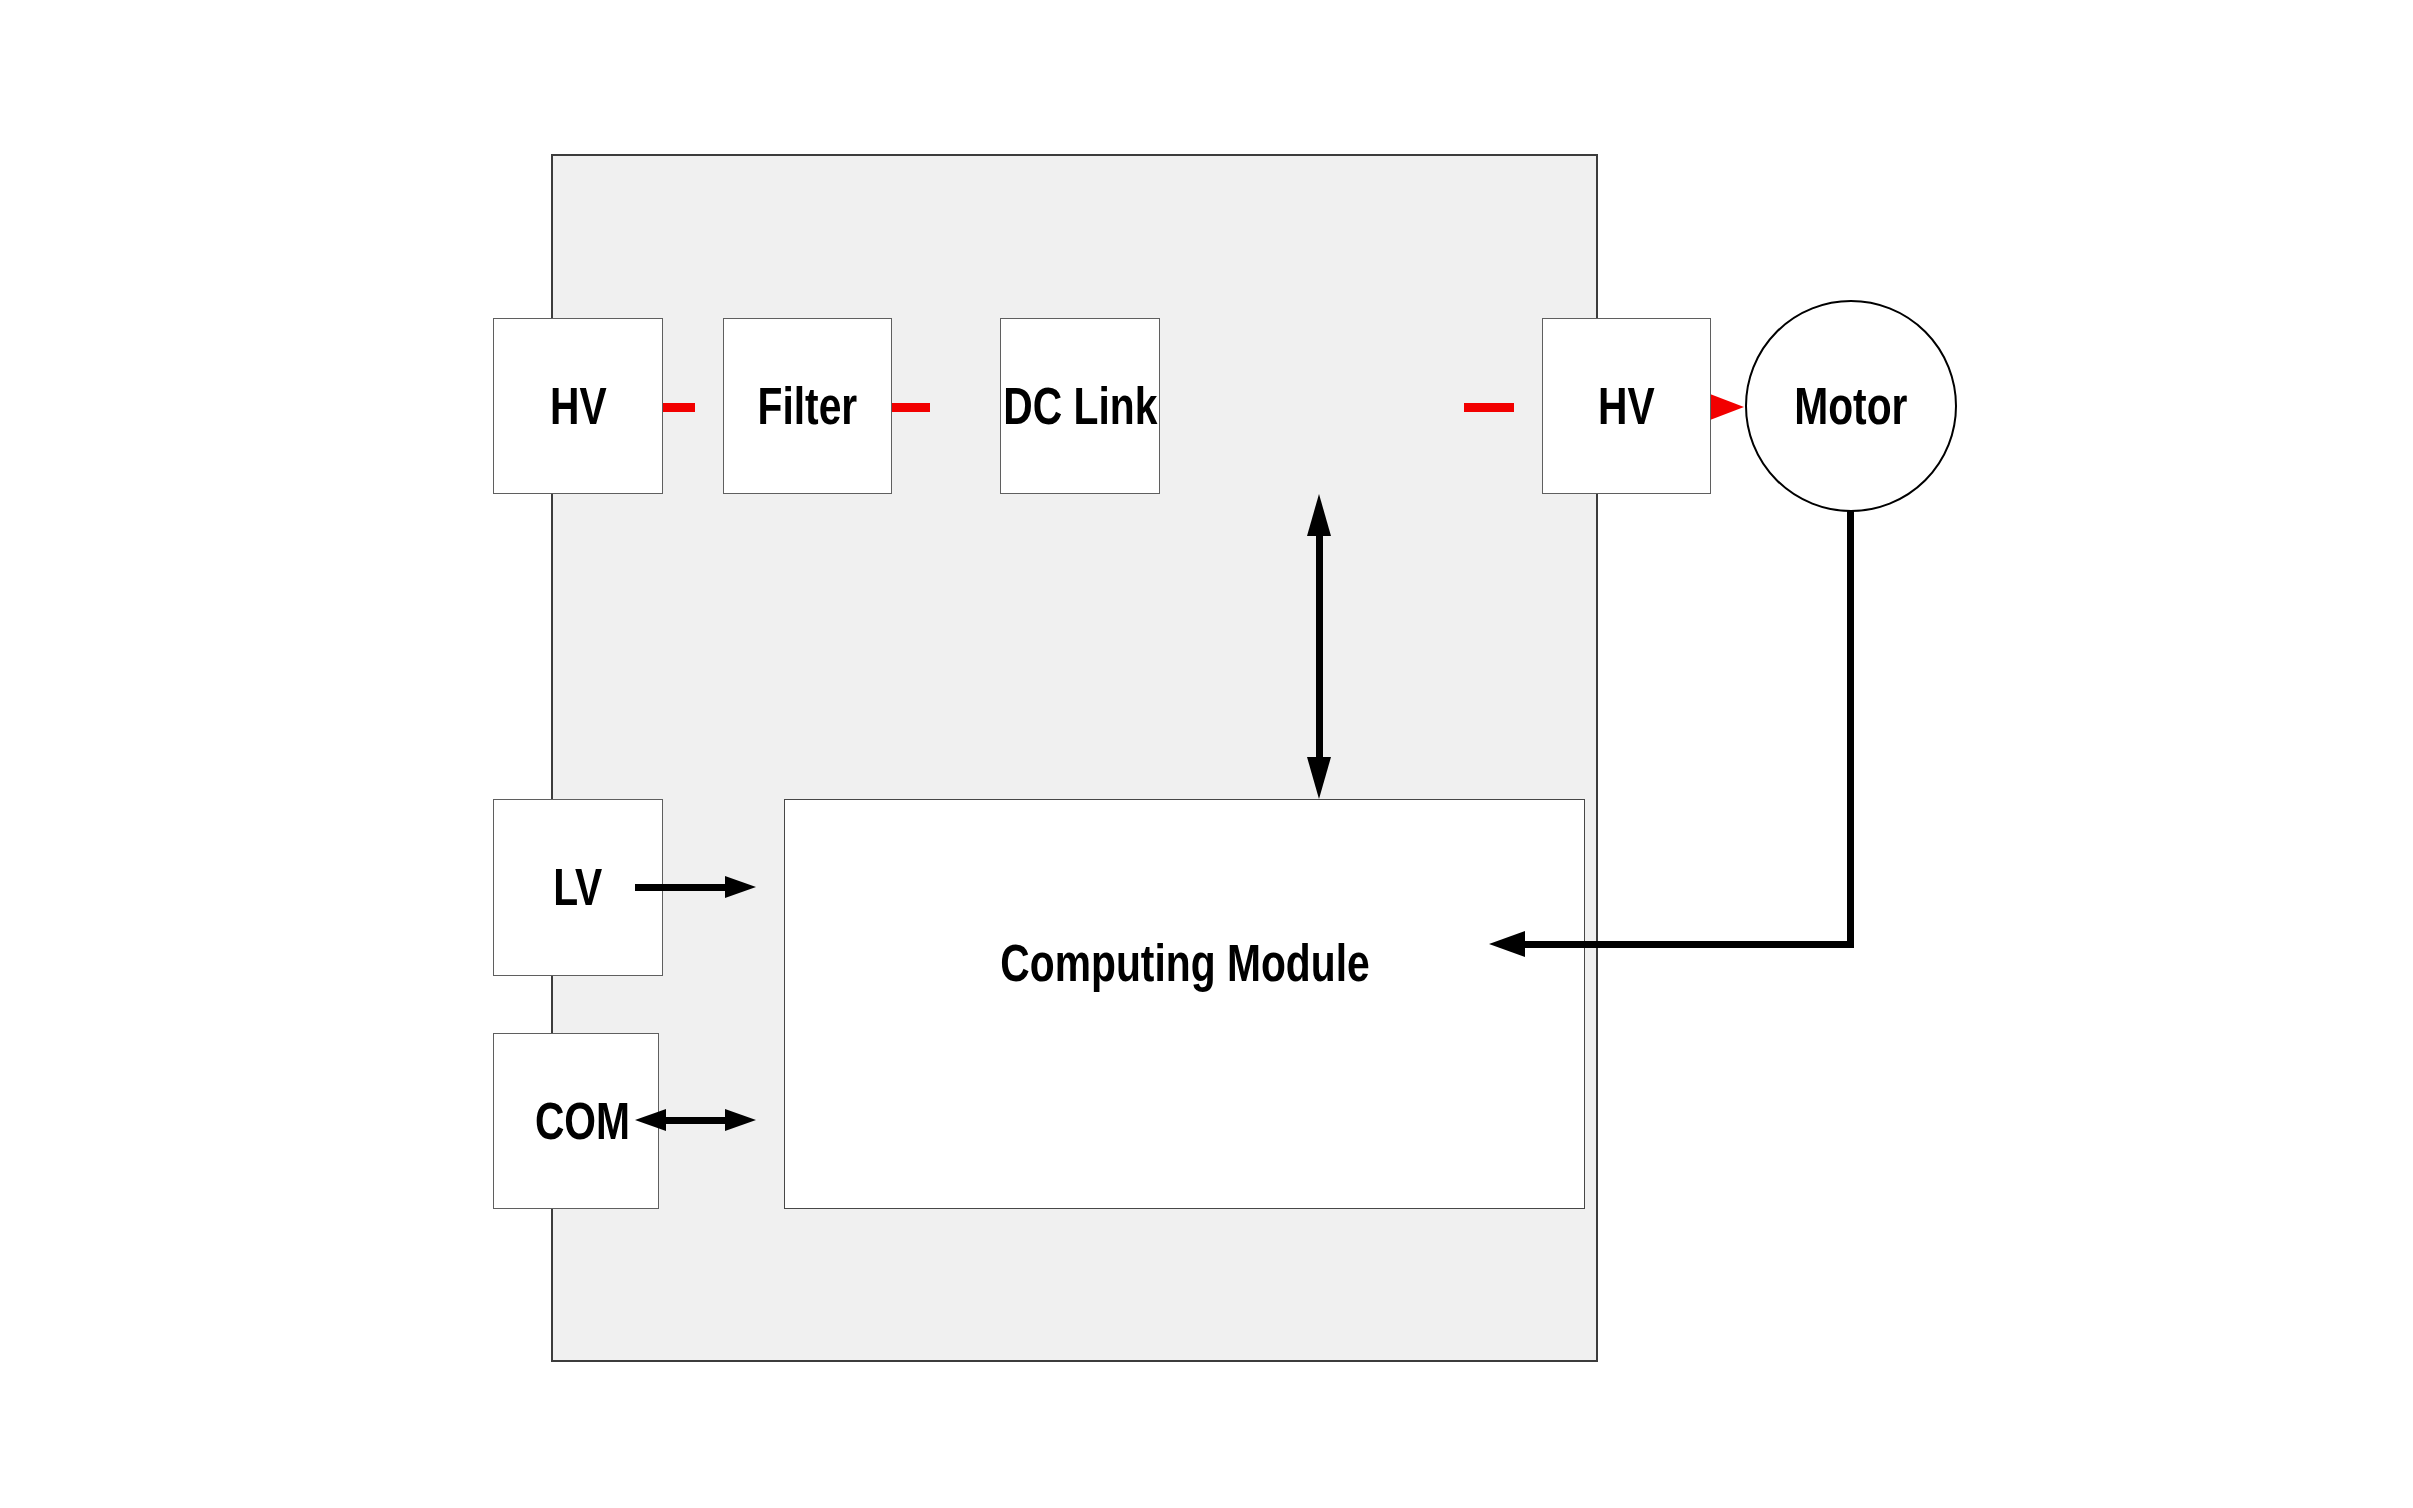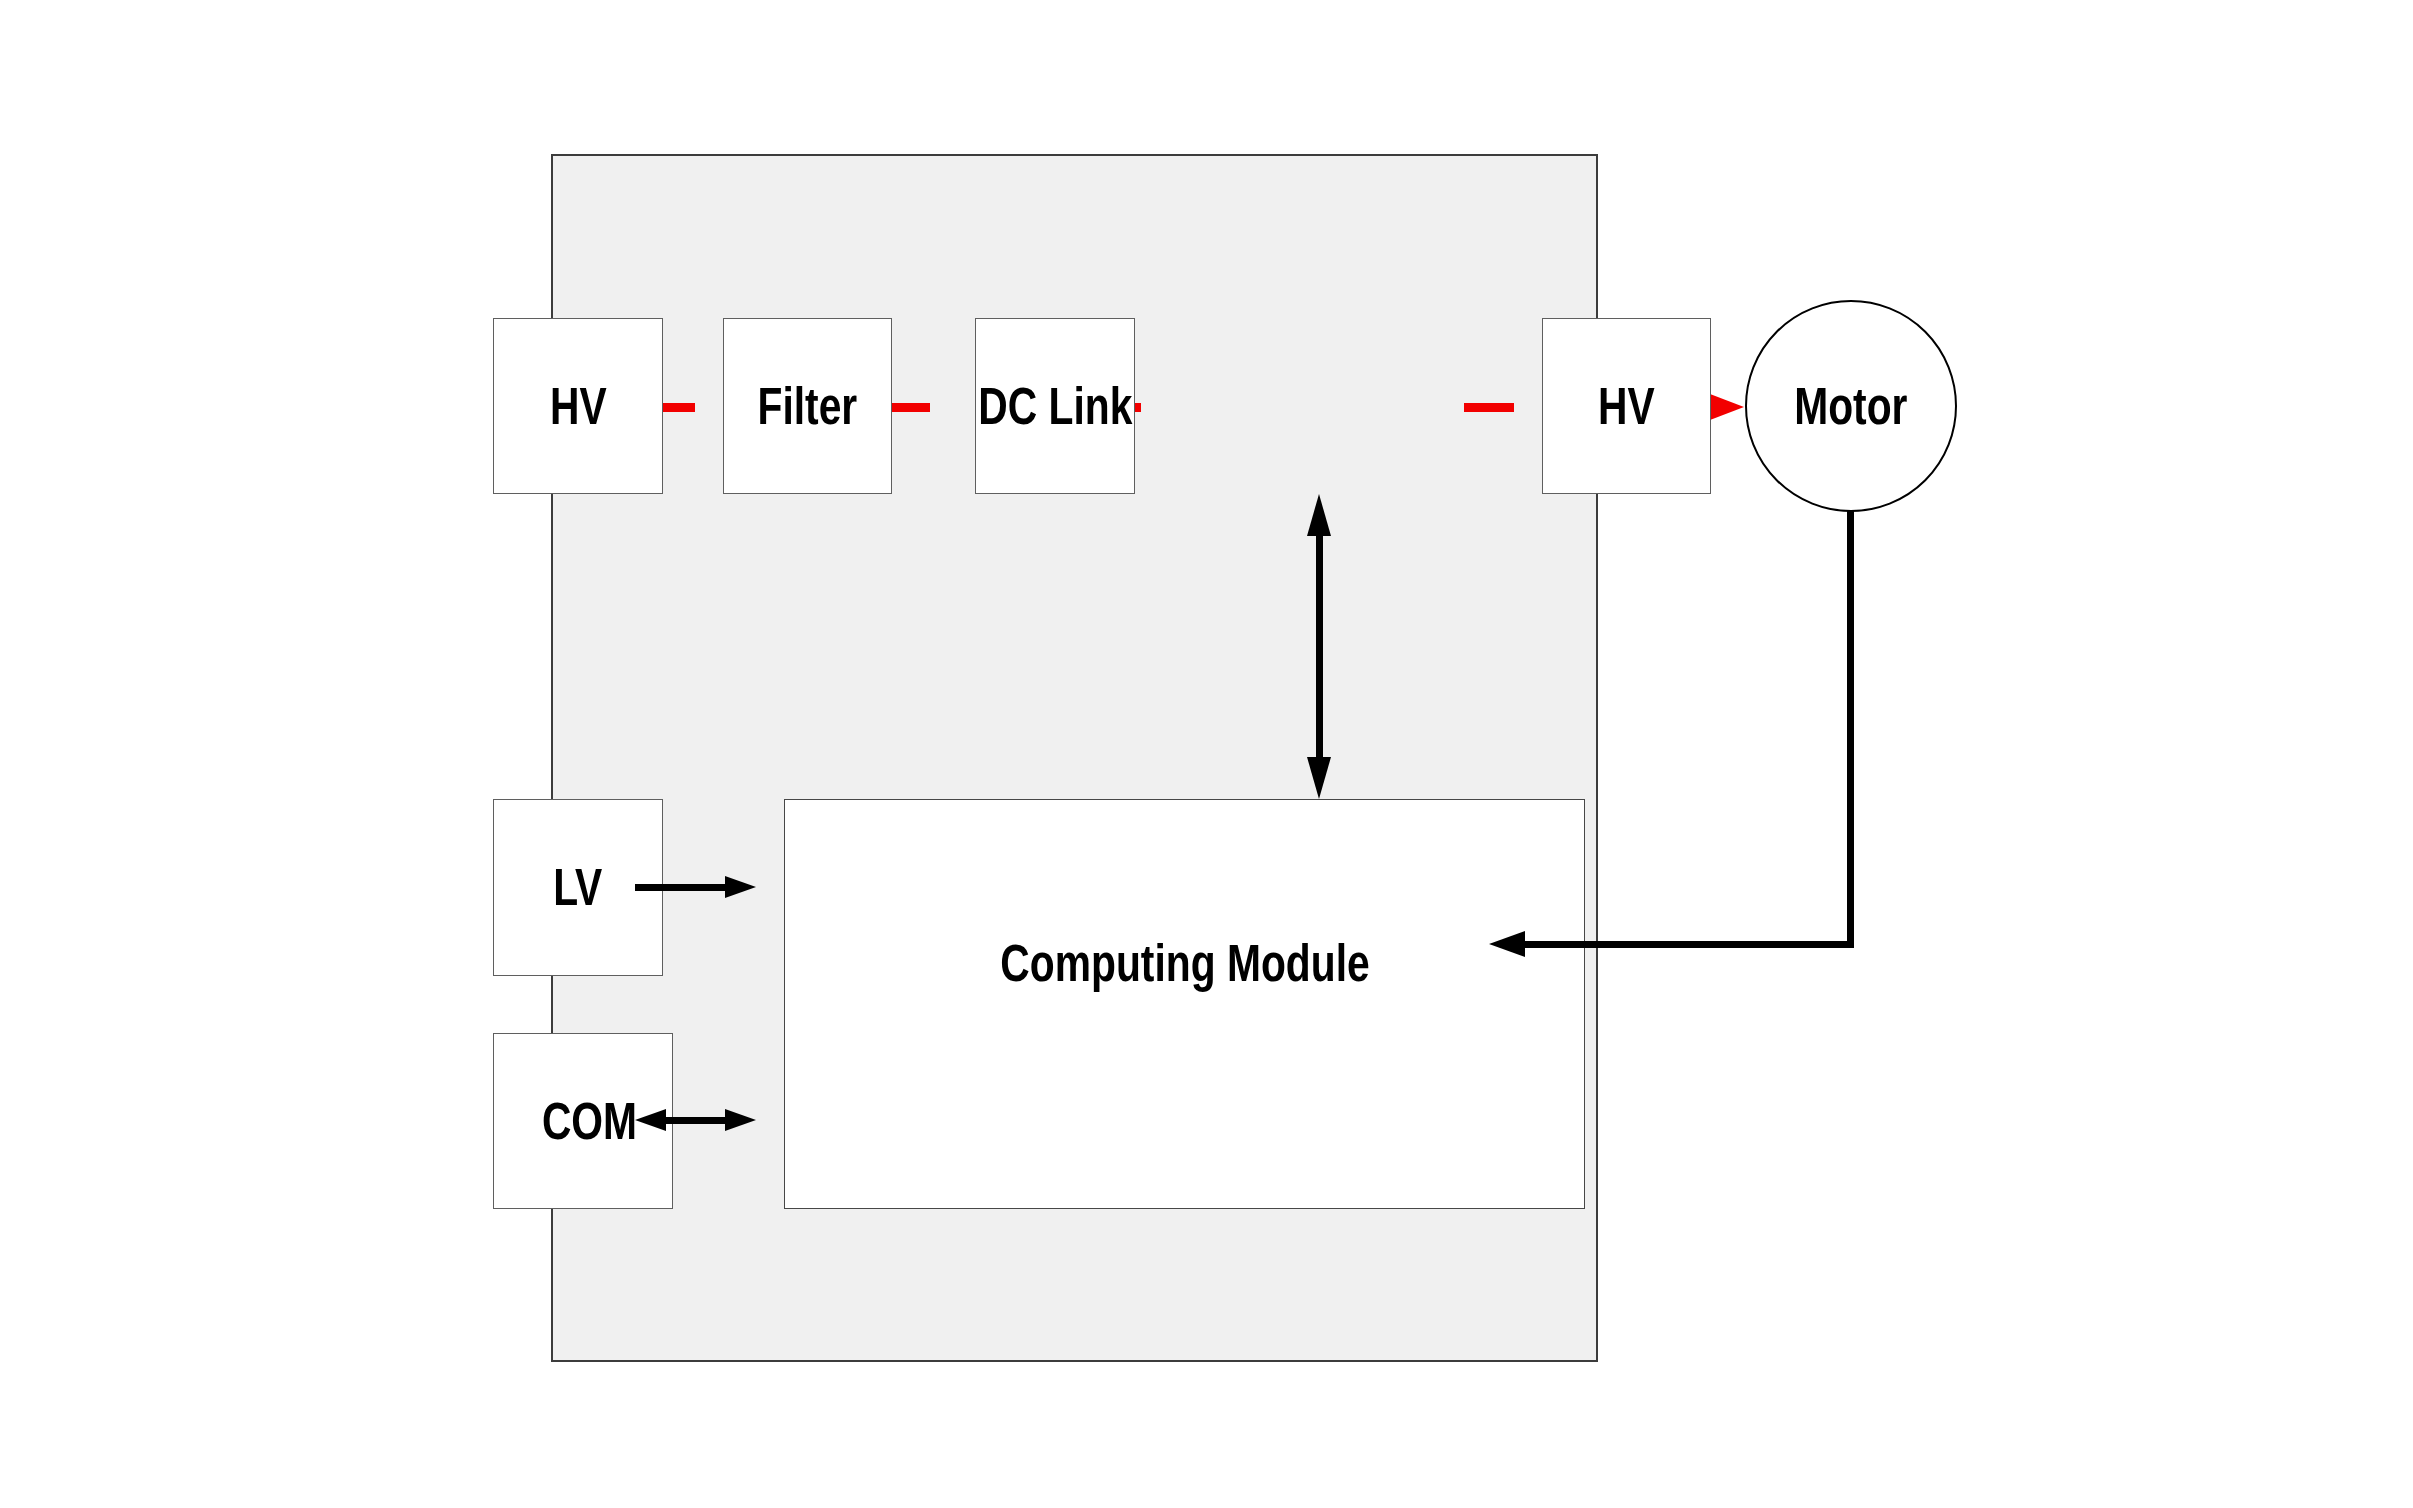--- a/index.html
+++ b/index.html
@@ -23,25 +23,25 @@
     display:flex; align-items:center; justify-content:center;margin-left:28px;
   }
   .lbl {
     display:inline-block;
     font-size:51px; font-weight:700; color:var(--text,#000);
     transform:scaleX(0.8); transform-origin:center;
     white-space:nowrap; letter-spacing:0;
   }
   .box-hv-input   { left:465px;  top:318px;  width:170px; height:176px; }
   .box-filter     { left:695px;  top:318px;  width:169px; height:176px;text-align:right; }
-  .box-dc-link    { left:947px; top:318px;  width:160px; height:176px; }
+  .box-dc-link    { left:972px; top:318px;  width:160px; height:176px; }
   .box-power      { left:1141px; top:318px;  width:323px; height:176px; }
   .box-hv-output  { left:1514px; top:318px;  width:169px; height:176px; }
   .box-lv         { left:465px;  top:799px;  width:170px; height:177px; }
-  .box-com        { left:465px;  top:1033px; width:180px; height:176px;padding-left:12px; }
+  .box-com        { left:465px;  top:1033px; width:166px; height:176px;padding-left:12px; }
   .box-computing  { left:756px;  top:799px;  width:801px; height:410px; border-color:#474747; }
   .box-computing .lbl {
     position:absolute; left:50%; top:40%;
     transform:translate(-50%,-50%) scaleX(0.8);
   }
   .motor {
     position:absolute; left:1745px; top:300px; width:212px; height:212px;
     background:var(--box-fill,#fff); border:2.7px solid #000; border-radius:50%;
     box-sizing:border-box; display:flex; align-items:center; justify-content:center;
     z-index:3;

